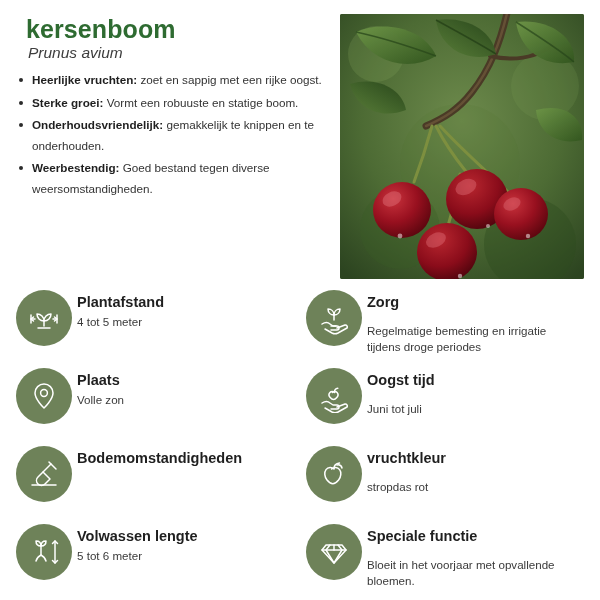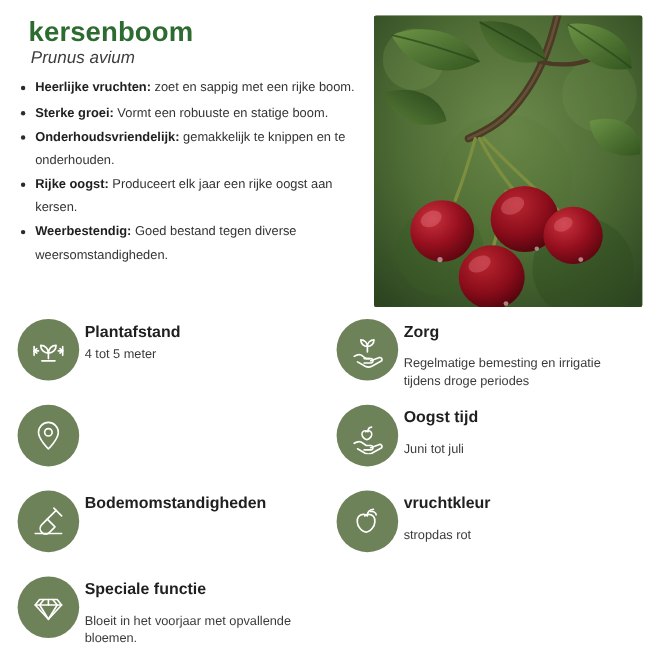--- a/index.html
+++ b/index.html
@@ -138,30 +138,27 @@
 <div class="page">
 
   <div class="header">
 
     <div class="header-left">
       <div class="title">kersenboom</div>
       <div class="subtitle">Prunus avium</div>
 
       <ul class="features">
         <li>
-          <b>Heerlijke vruchten:</b><span> zoet en sappig met een rijke boom.</span>
+          <b>Heerlijke vruchten:</b><span> zoet en sappig met een rijke oogst.</span>
         </li>
         <li>
           <b>Sterke groei:</b><span> Vormt een robuuste en statige boom.</span>
         </li>
         <li>
           <b>Onderhoudsvriendelijk:</b><span> gemakkelijk te knippen en te onderhouden.</span>
-        </li>
-        <li>
-          <b>Rijke oogst:</b><span> Produceert elk jaar een rijke oogst aan kersen.</span>
         </li>
         <li>
           <b>Weerbestendig:</b><span> Goed bestand tegen diverse weersomstandigheden.</span>
         </li>
       </ul>
     </div>
 
     <div class="photo">
       <svg width="244" height="265" viewBox="0 0 244 265" xmlns="http://www.w3.org/2000/svg" aria-hidden="true">
         <defs>
@@ -276,20 +273,24 @@
       </div>
     </div>
 
     <div class="cell col-left">
       <div class="badge">
         <svg width="34" height="34" viewBox="0 0 34 34" fill="none" stroke="#ffffff" stroke-width="1.5" stroke-linecap="round" stroke-linejoin="round" aria-hidden="true">
           <path d="M17 5a9 9 0 00-9 9c0 6.5 9 15 9 15s9-8.5 9-15a9 9 0 00-9-9z"></path>
           <circle cx="17" cy="14" r="3.4"></circle>
         </svg>
       </div>
+      <div class="cell-text">
+        <div class="cell-title">Plaats</div>
+        <div class="cell-desc">Volle zon</div>
+      </div>
     </div>
 
     <div class="cell col-right">
       <div class="badge">
         <svg width="34" height="34" viewBox="0 0 34 34" fill="none" stroke="#ffffff" stroke-width="1.5" stroke-linecap="round" stroke-linejoin="round" aria-hidden="true">
           <path d="M17.5 13.5c-1.2-1.2-3.4-1.2-4.6 0-1.2 1.3-1 3.6.3 5.1 1 1.2 2.4 2 3.3 2 .9 0 2.3-.8 3.3-2 1.3-1.5 1.5-3.8.3-5.1-1.2-1.2-3.4-1.2-4.6 0"></path>
           <path d="M17.5 13c0-2 1.3-3.4 3.3-3.7"></path>
           <path d="M5 24c3-2 6-2 8 0l3 2h4a2 2 0 010 4h-6"></path>
           <path d="M20 28l8-3a2 2 0 012 3l-9 5c-2 1-4 1-6 0l-7-4"></path>
         </svg>
@@ -321,20 +322,36 @@
           <path d="M17 11.5c0-3 2-5 5.5-5.5"></path>
           <path d="M20 8c2.5-.5 4.5 1 5 3"></path>
         </svg>
       </div>
       <div class="cell-text">
         <div class="cell-title">vruchtkleur</div>
         <div class="cell-desc">stropdas rot</div>
       </div>
     </div>
 
+    <div class="cell col-left">
+      <div class="badge">
+        <svg width="34" height="34" viewBox="0 0 34 34" fill="none" stroke="#ffffff" stroke-width="1.5" stroke-linecap="round" stroke-linejoin="round" aria-hidden="true">
+          <path d="M14 11c0-3 2-5 5-5 0 3-2 5-5 5z"></path>
+          <path d="M14 11c0-3-2-5-5-5 0 3 2 5 5 5z"></path>
+          <path d="M14 11v9"></path>
+          <path d="M14 20c-2 1-4 3-5 6M14 20c2 1 4 3 5 6"></path>
+          <path d="M28 6v22"></path>
+          <path d="M25.5 8.5L28 6l2.5 2.5M25.5 25.5L28 28l2.5-2.5"></path>
+        </svg>
+      </div>
+      <div class="cell-text">
+        <div class="cell-title">Volwassen lengte</div>
+        <div class="cell-desc">5 tot 6 meter</div>
+      </div>
+    </div>
 
     <div class="cell col-right">
       <div class="badge">
         <svg width="34" height="34" viewBox="0 0 34 34" fill="none" stroke="#ffffff" stroke-width="1.5" stroke-linecap="round" stroke-linejoin="round" aria-hidden="true">
           <path d="M9 10h16l4 5-12 13L5 15z"></path>
           <path d="M5 15h24"></path>
           <path d="M13 10l-4 5 8 13 8-13-4-5"></path>
           <path d="M17 10v5"></path>
         </svg>
       </div>

